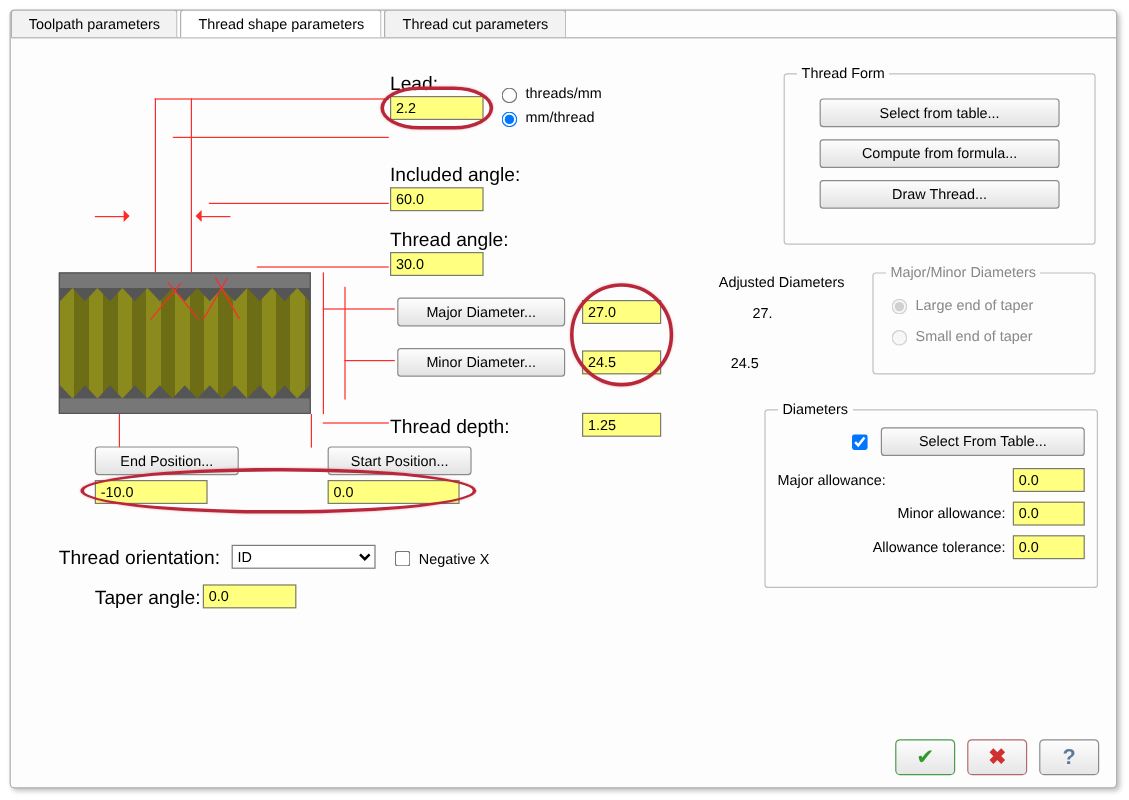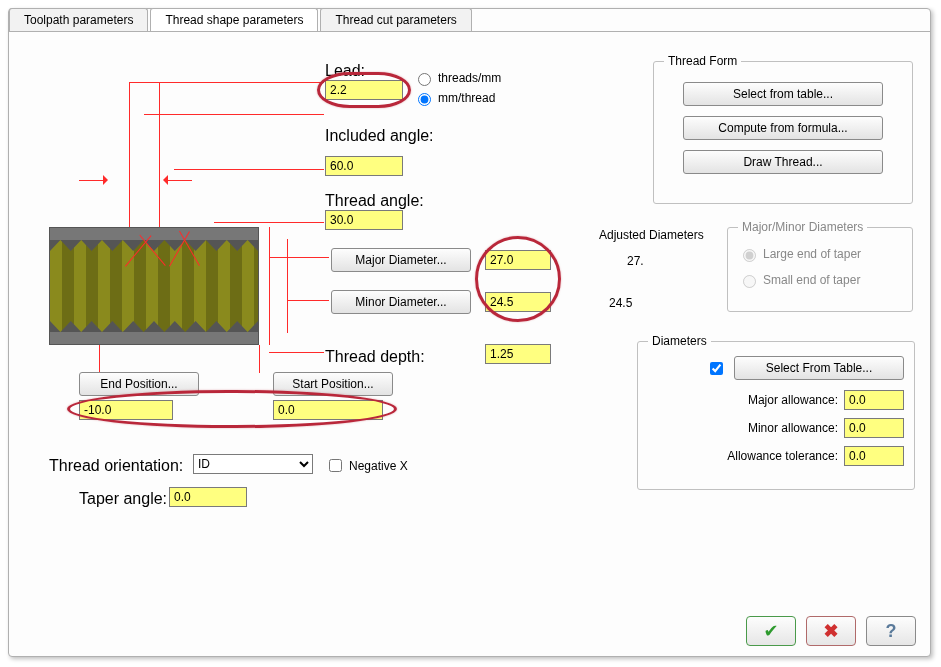--- a/index.html
+++ b/index.html
@@ -211,21 +211,21 @@
     <div class="radio-row abs" style="left:404px; top:38px;">
       <input type="radio" name="leadmode" style="">
       <span>threads/mm</span>
     </div>
     <div class="radio-row abs" style="left:404px; top:58px;">
       <input type="radio" name="leadmode" checked="" style="">
       <span>mm/thread</span>
     </div>
     <div class="highlight-ellipse" style="left:308px; top:40px; width:94px; height:36px;"></div>
 
-    <label class="abs" style="left:316px; top:95px;">Included angle:</label>
+    <label class="abs" style="left:316px; top:106px;">Included angle:</label>
     <input class="yellow-input abs" style="left: 316px; top: 124px; width: 78px;" value="60.0">
 
     <label class="abs" style="left:316px; top:160px;">Thread angle:</label>
     <input class="yellow-input abs" style="left: 316px; top: 178px; width: 78px;" value="30.0">
 
     <button class="btn med abs" style="left:322px; top:216px;">Major Diameter...</button>
     <input class="yellow-input abs" style="left: 476px; top: 218px; width: 66px;" value="27.0">
     <button class="btn med abs" style="left:322px; top:258px;">Minor Diameter...</button>
     <input class="yellow-input abs" style="left: 476px; top: 260px; width: 66px;" value="24.5">
     <div class="highlight-ellipse" style="left:466px; top:204px; width:86px; height:86px; border-radius:44px/44px;"></div>
@@ -275,21 +275,21 @@
         <span>Small end of taper</span>
       </div>
     </fieldset>
 
     <fieldset class="abs" style="left:628px; top:302px; width:278px; height:156px;">
       <legend>Diameters</legend>
       <div style="display:flex;align-items:center;gap:8px;justify-content:flex-end;margin-bottom:10px;">
         <input type="checkbox" checked="" style="">
         <button class="btn" style="width:170px;">Select From Table...</button>
       </div>
-      <div style="display:flex;justify-content:flex-end;align-items:center;gap:6px;margin-bottom:8px;">
+      <div style="display:flex;justify-content:space-between;align-items:center;gap:6px;margin-bottom:8px;">
         <span>Major allowance:</span>
         <input class="yellow-input" style="width: 60px;" value="0.0">
       </div>
       <div style="display:flex;justify-content:flex-end;align-items:center;gap:6px;margin-bottom:8px;">
         <span>Minor allowance:</span>
         <input class="yellow-input" style="width: 60px;" value="0.0">
       </div>
       <div style="display:flex;justify-content:flex-end;align-items:center;gap:6px;">
         <span>Allowance tolerance:</span>
         <input class="yellow-input" style="width: 60px;" value="0.0">

